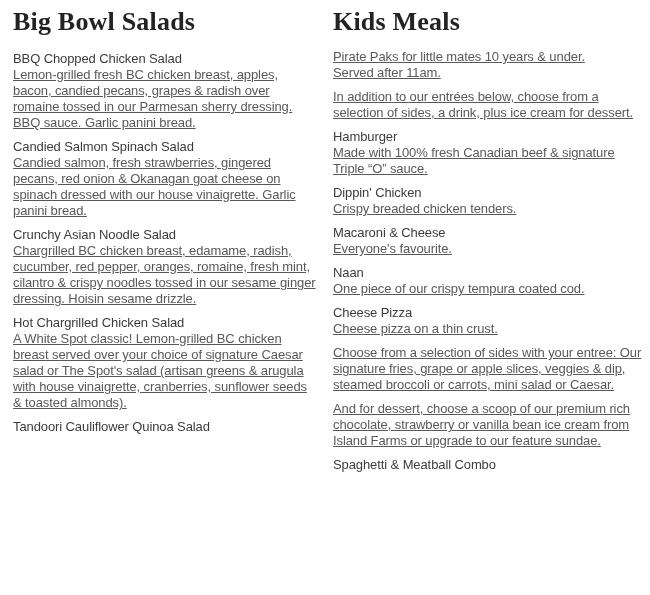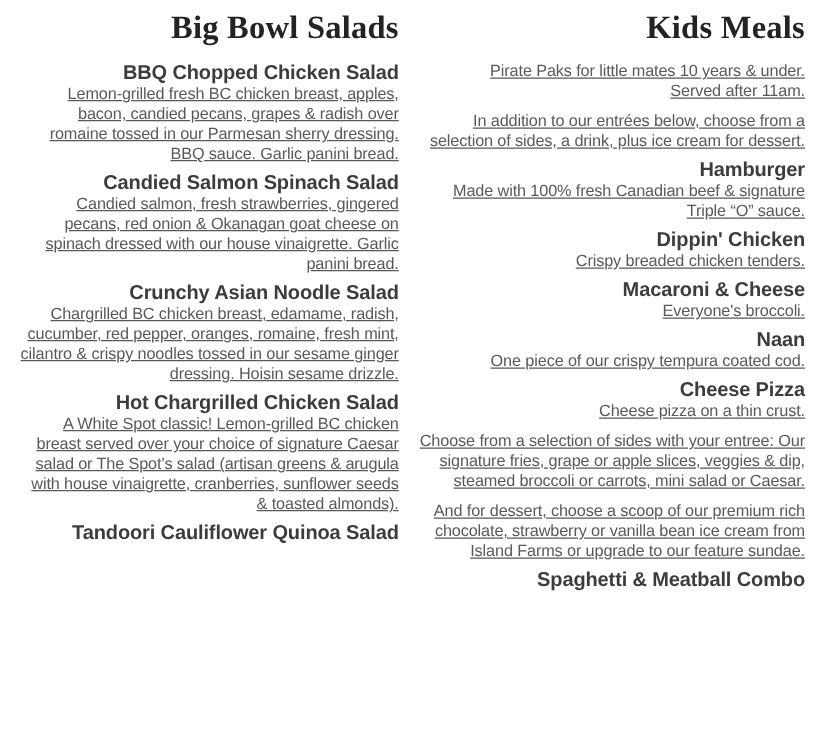--- a/index.html
+++ b/index.html
@@ -8,37 +8,36 @@
     height: 595px;
     background: #ffffff;
     overflow: hidden;
     font-family: "Liberation Sans", sans-serif;
   }
   .columns { display: flex; width: 650px; }
   .col {
     box-sizing: border-box;
     width: 325px;
     padding-top: 7px;
-    text-align: right;
   }
   .col-left  { padding-left: 13px; padding-right: 6px; }
   .col-right { padding-left: 8px;  padding-right: 6px; }
   .section-title {
     font-family: "Liberation Serif", "DejaVu Serif", serif;
     font-size: 26px;
     font-weight: 600;
     color: #232323;
     letter-spacing: 0.2px;
     margin: 0 0 12px 0;
     line-height: 30px;
   }
   .menu-item { margin: 0 0 6px 0; }
   .item-name {
-    font-size: 16px;
-    font-weight: bold;
+    font-size: 13px;
+    font-weight: normal;
     color: #3c3c3c;
     line-height: 16px;
     letter-spacing: -0.1px;
     margin: 0;
     padding-top: 2px;
   }
   .item-desc, .para {
     font-size: 13px;
     font-weight: normal;
     color: #595959;
@@ -99,21 +98,21 @@
     </div>
 
 
     <div class="menu-item">
       <p class="item-name">Dippin' Chicken</p>
       <p class="item-desc">Crispy breaded chicken tenders.</p>
     </div>
 
     <div class="menu-item">
       <p class="item-name">Macaroni &amp; Cheese</p>
-      <p class="item-desc">Everyone's broccoli.</p>
+      <p class="item-desc">Everyone's favourite.</p>
     </div>
 
     <div class="menu-item">
       <p class="item-name">Naan</p>
       <p class="item-desc">One piece of our crispy tempura coated cod.</p>
     </div>
 
     <div class="menu-item">
       <p class="item-name">Cheese Pizza</p>
       <p class="item-desc">Cheese pizza on a thin crust.</p>

